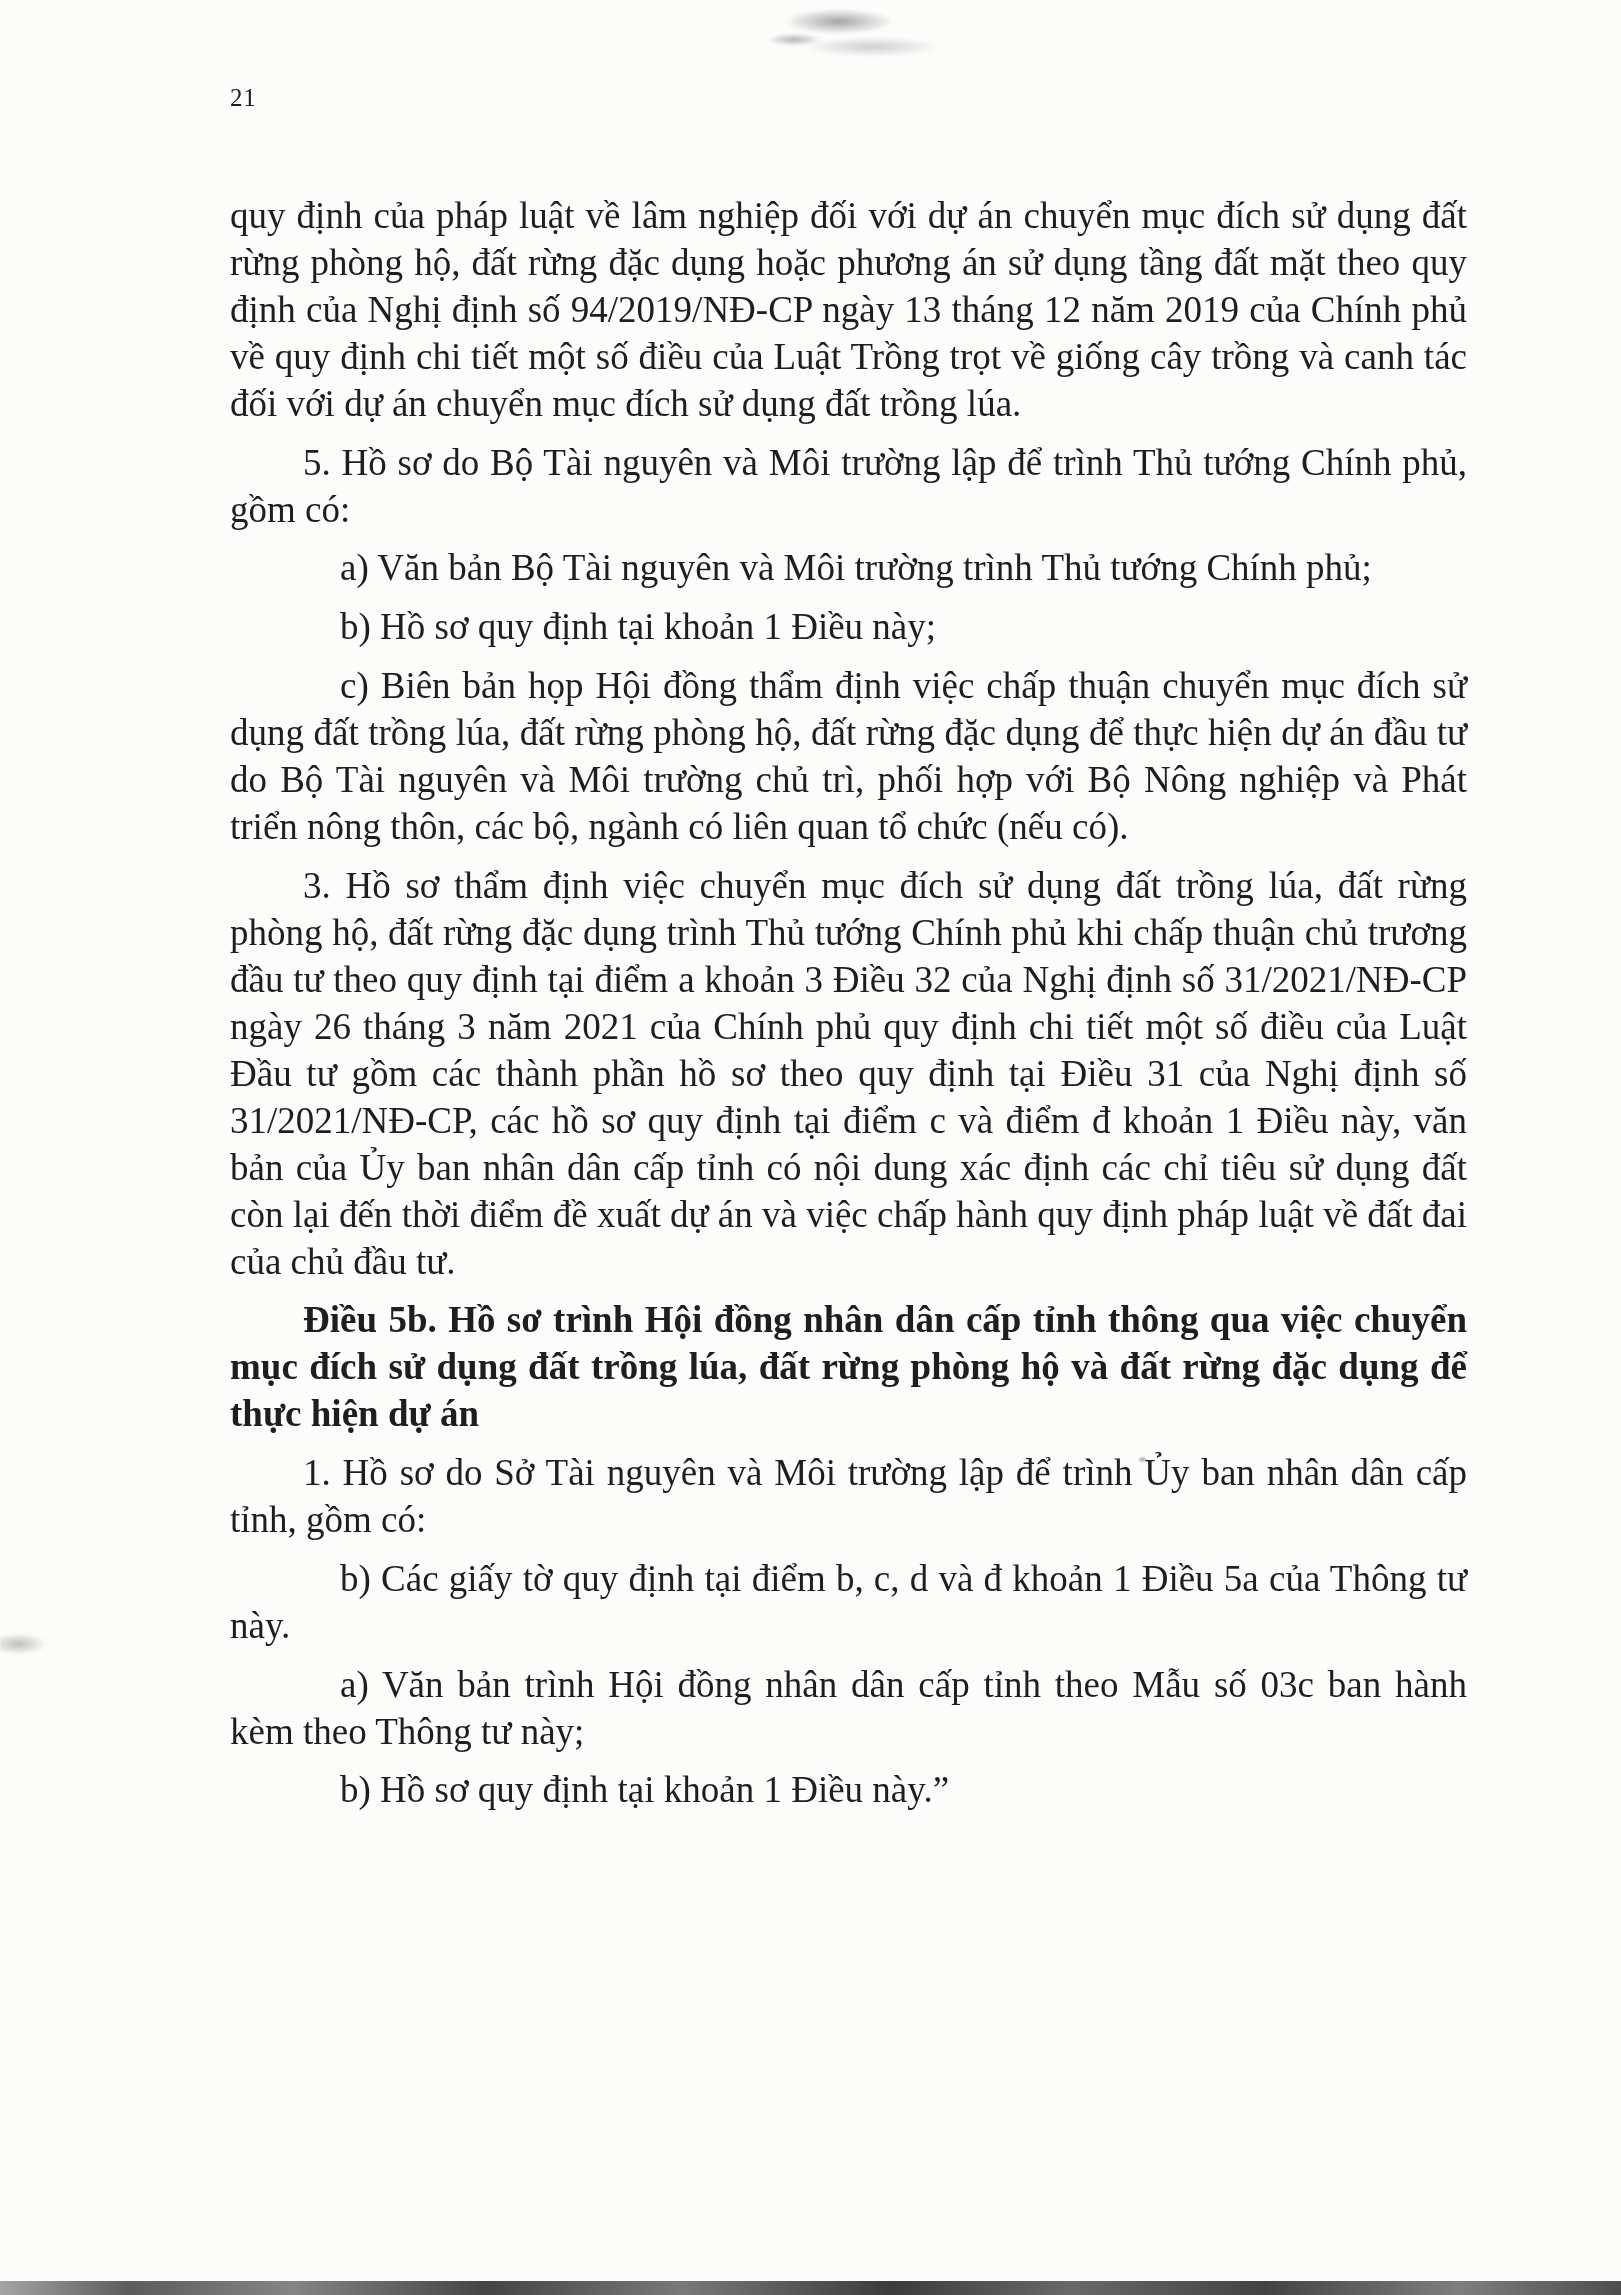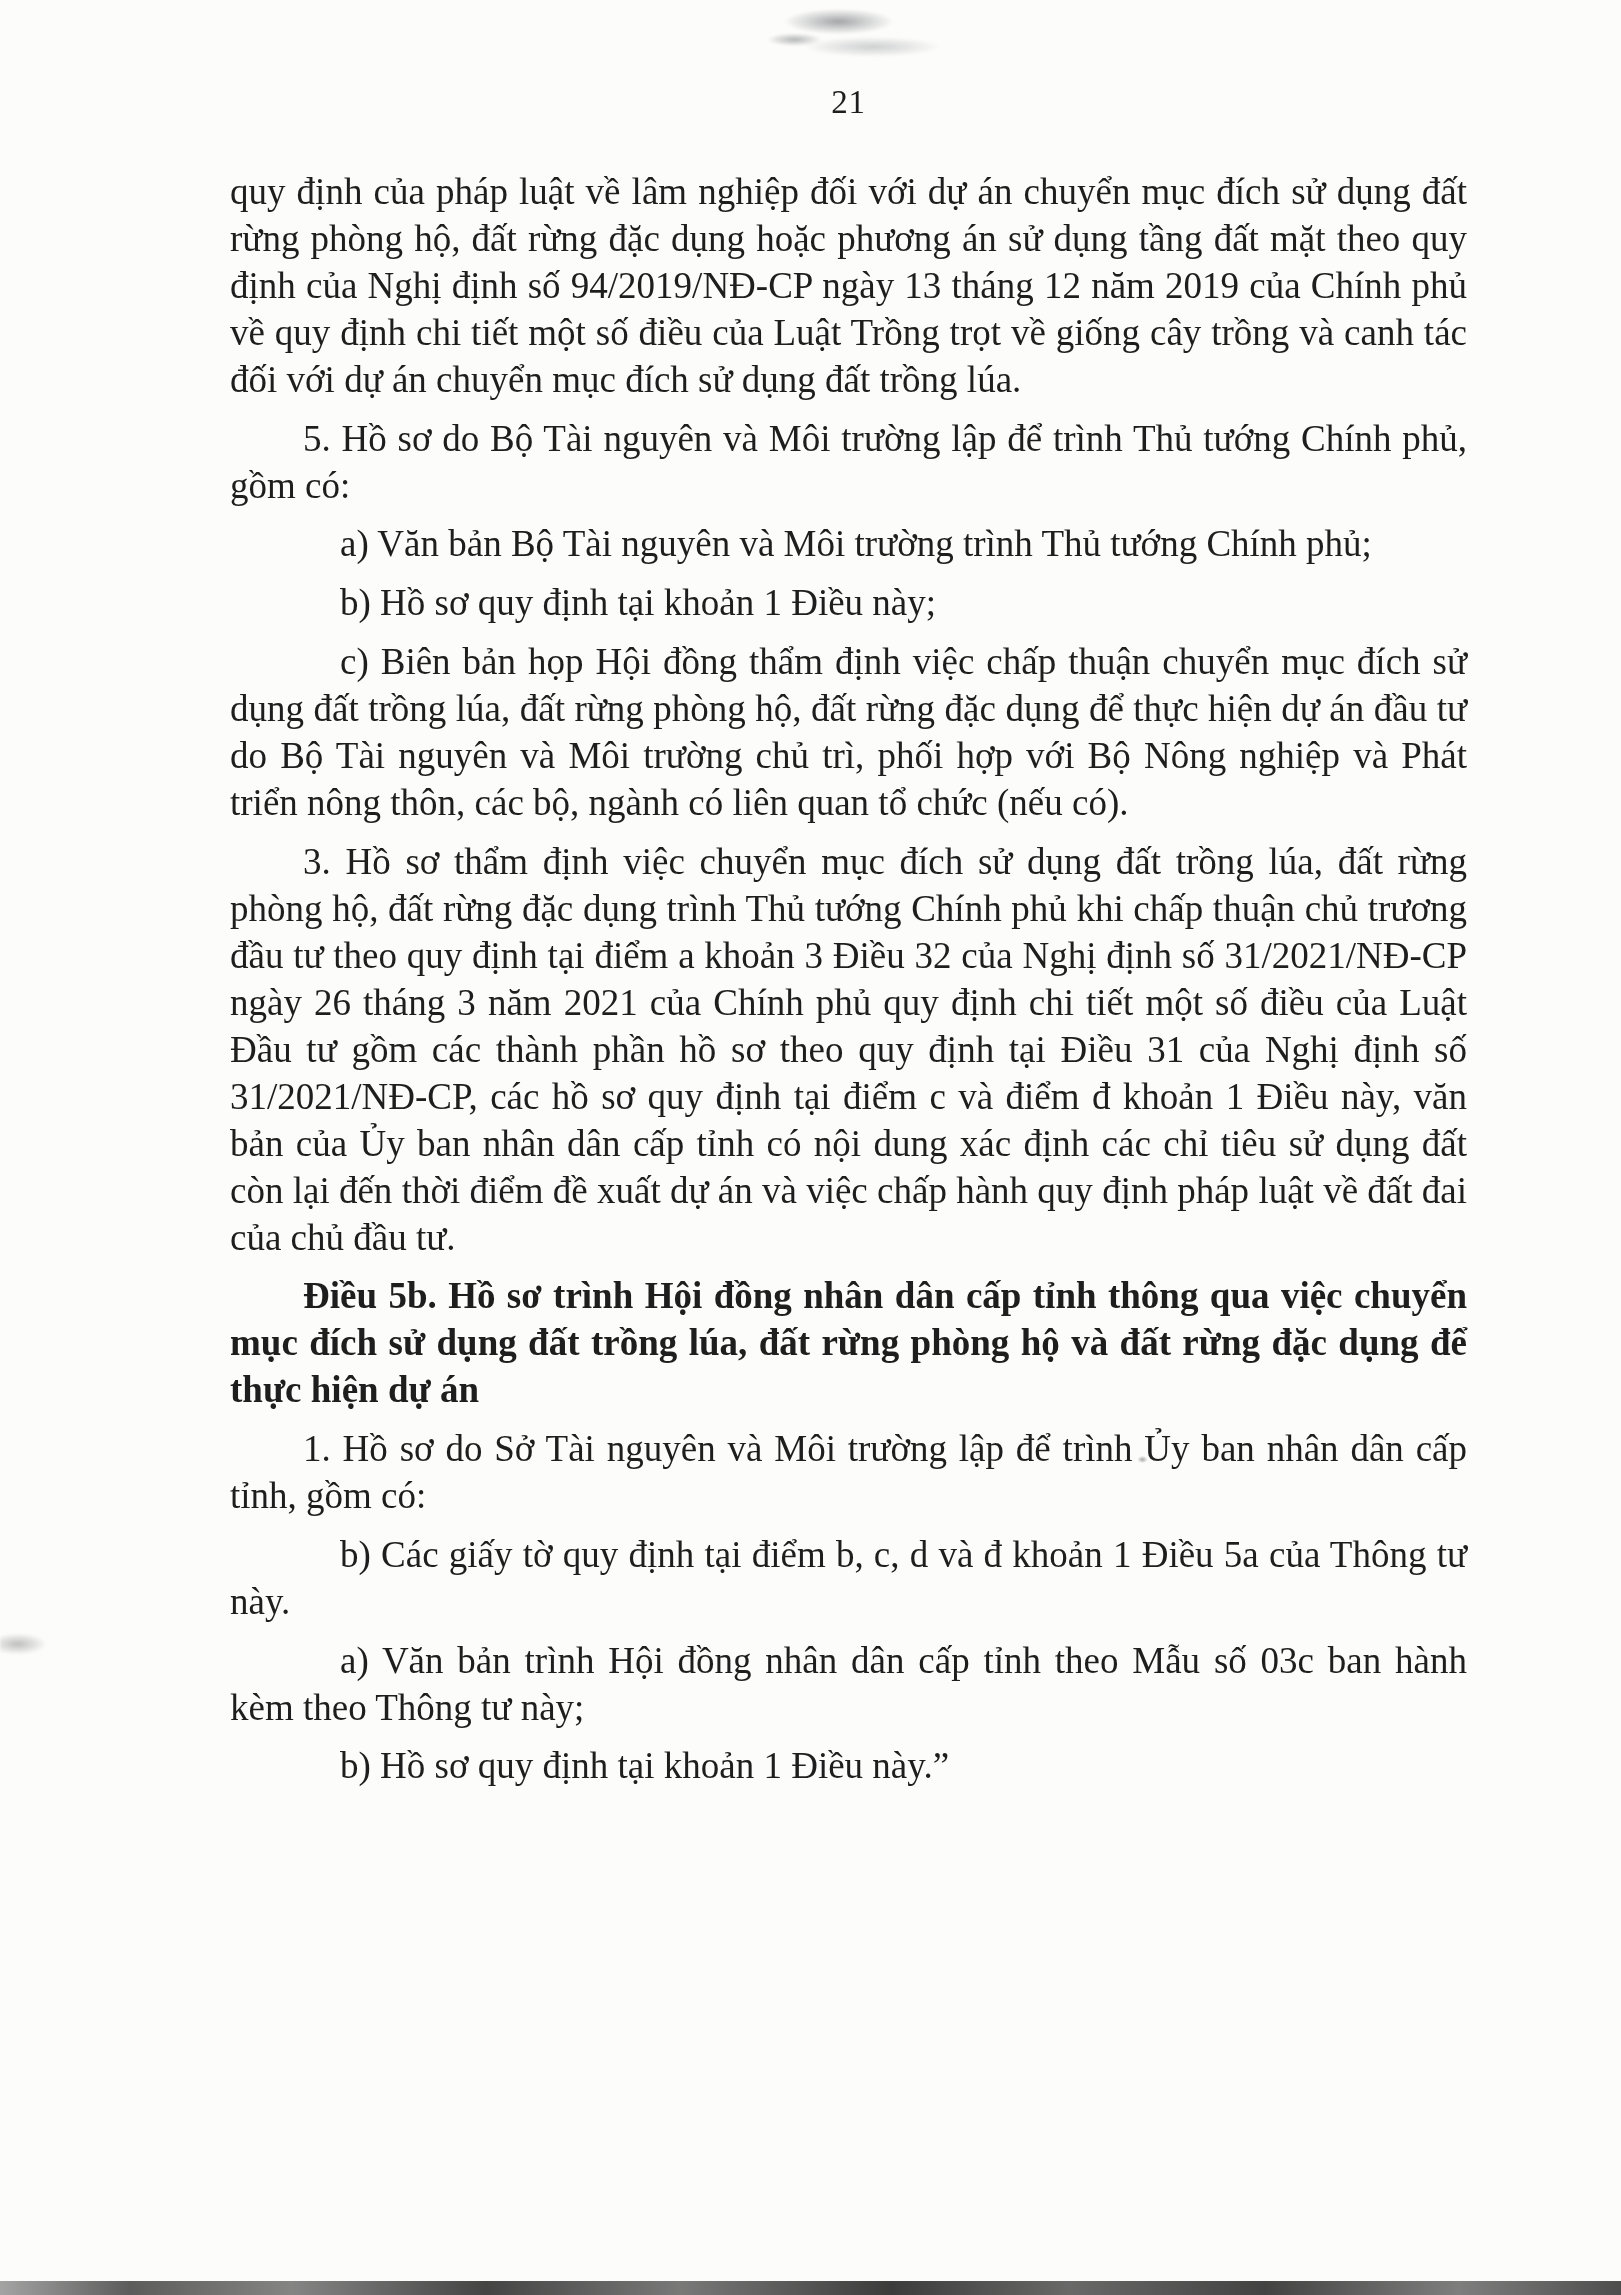--- a/index.html
+++ b/index.html
@@ -15,39 +15,39 @@
     background: #fcfcfa;
     overflow: hidden;
     font-family: "Liberation Serif", "DejaVu Serif", serif;
     color: #1e1e1e;
   }
   .page-number {
     position: absolute;
     top: 84px;
     left: 230px;
     width: 1237px;
-    text-align: center;
-    font-size: 33px;
+    text-align: left;
+    font-size: 25px;
     letter-spacing: 0.7px;
   }
   .content {
     position: absolute;
     top: 169px;
     left: 230px;
     width: 1237px;
     font-size: 37px;
     line-height: 1.27;
     text-align: justify;
     text-justify: inter-word;
   }
   .para {
     margin: 0 0 11.8px 0;
     text-indent: 73px;
   }
-  .para.flush   { text-indent: 0; }
+  .para.flush   { text-indent: 0; margin-top: 24px; }
   .para.item    { text-indent: 110px; }
   .para.heading { font-weight: bold; text-indent: 73px; margin-top: 8px; }
 
   
   .artifact { position: absolute; pointer-events: none; }
   .smudge-top {
     top: 0; left: 739px; width: 222px; height: 72px;
     background:
       radial-gradient(ellipse 78px 18.3px at 45% 30%, rgba(90,95,100,0.55), rgba(90,95,100,0) 70%),
       radial-gradient(ellipse 98px 14.4px at 60% 65%, rgba(120,125,130,0.35), rgba(120,125,130,0) 70%),

